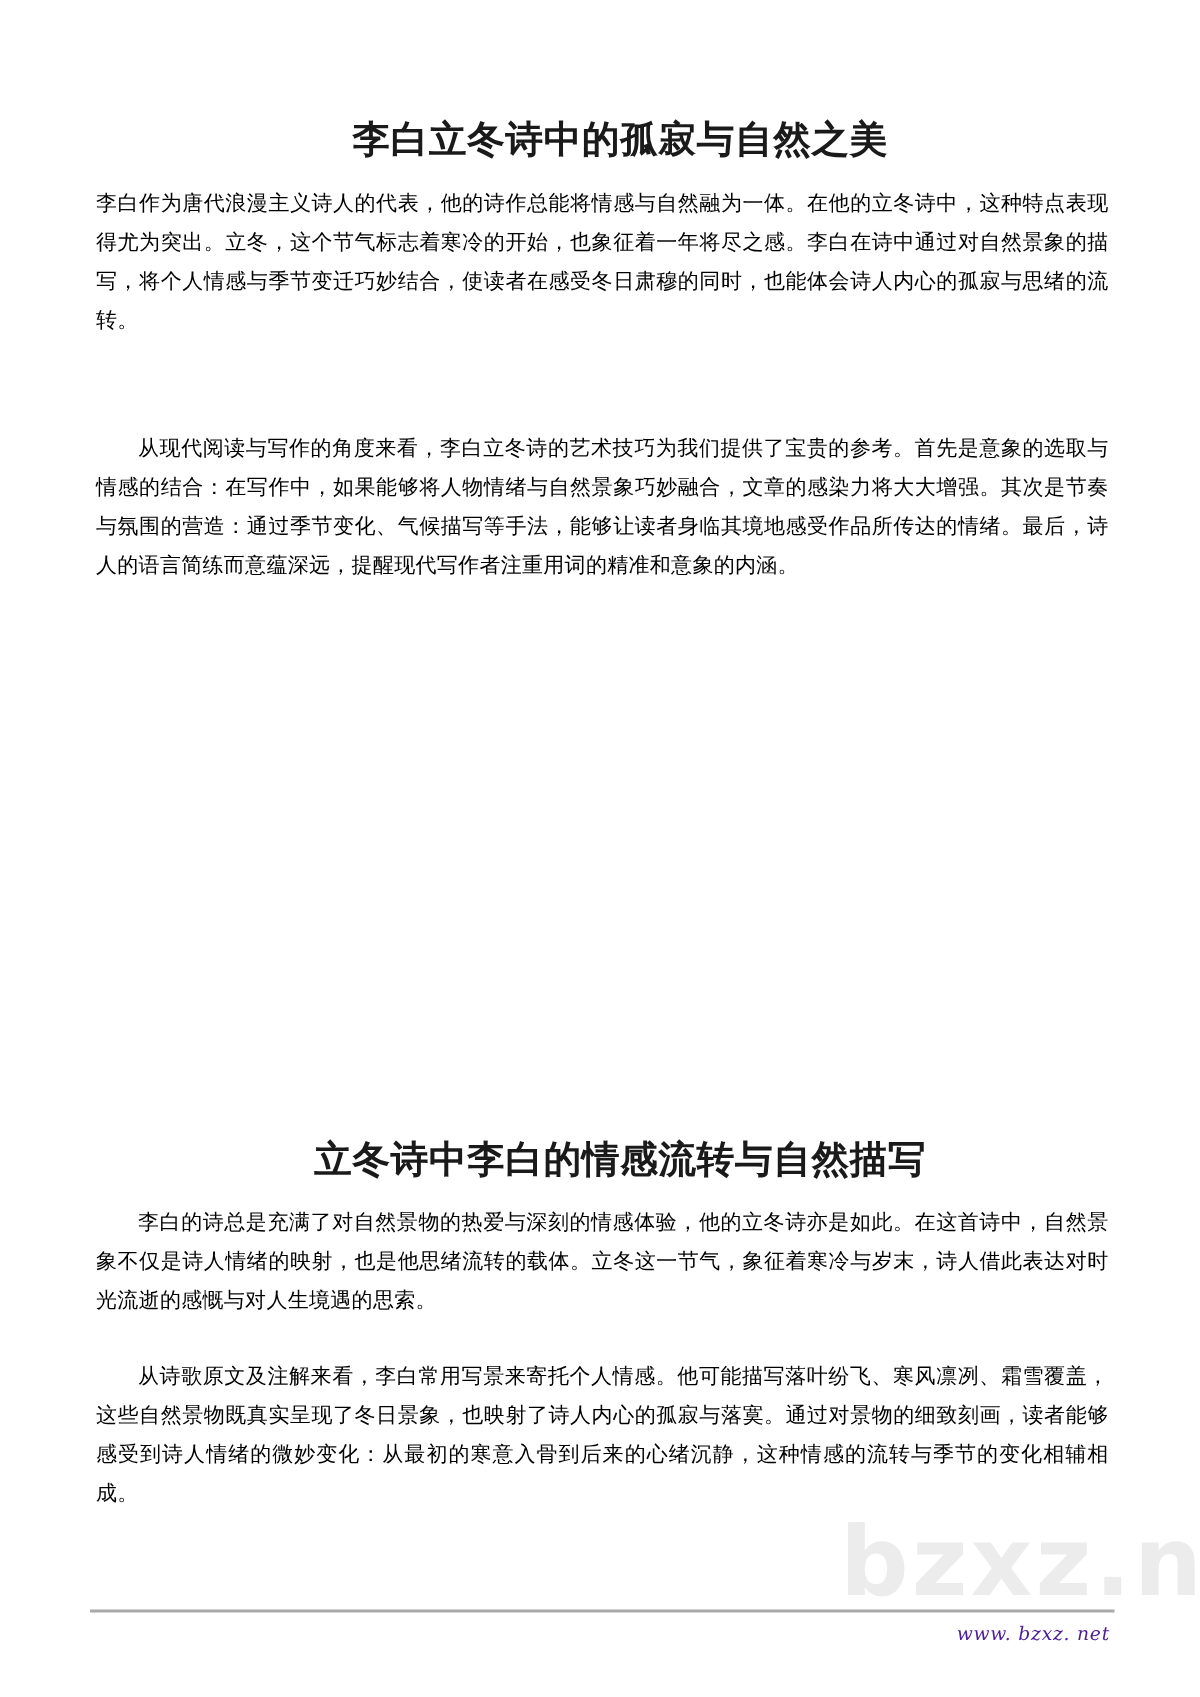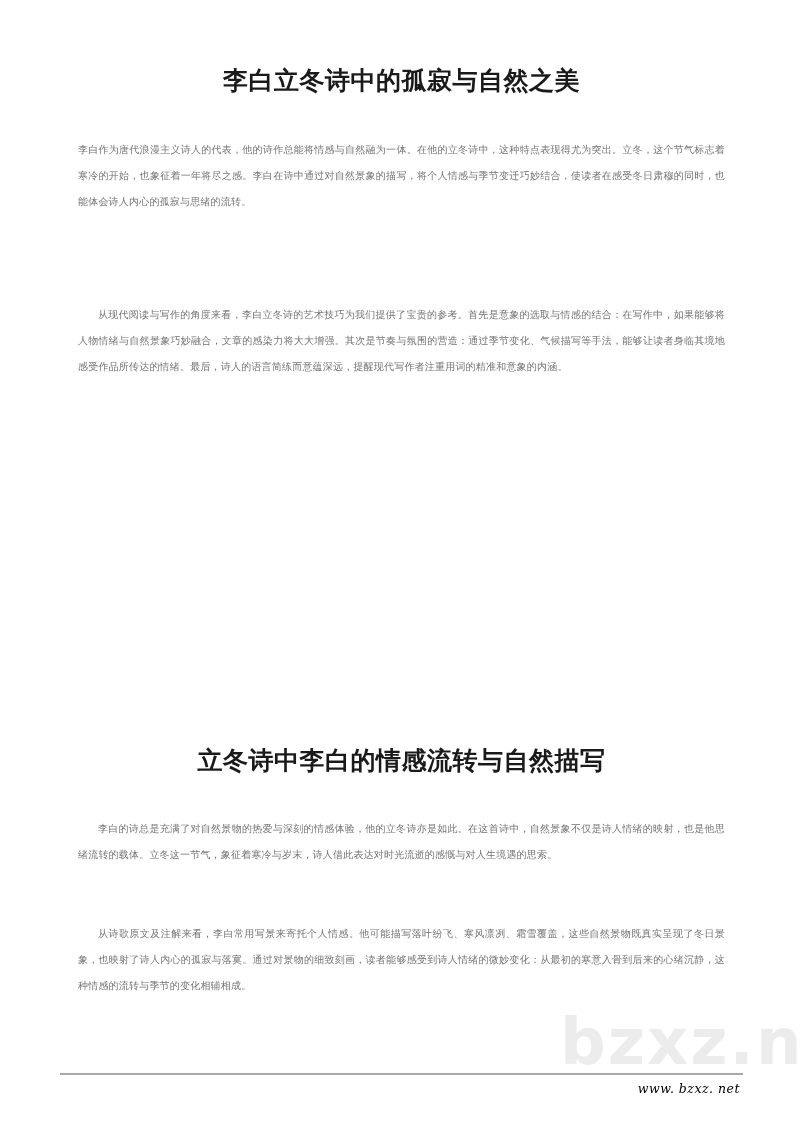--- a/index.html
+++ b/index.html
@@ -4,39 +4,39 @@
   <style>
     html, body { margin: 0; padding: 0; background: #ffffff; }
     body {
       width: 800px; height: 1131px; position: relative; overflow: hidden;
       font-family: "DejaVu Serif", "Liberation Serif", serif;
       color: #2a2a2a;
     }
     .page { position: absolute; left: 60px; top: 0; width: 683px; }
     .title {
       text-align: center; font-family: "DejaVu Sans", "Liberation Sans", sans-serif;
-      font-weight: bold; font-size: 25px; color: #1a1a1a; margin: 0; letter-spacing: 0.5px;
+      font-weight: bold; font-size: 25px; color: #1a1a1a; margin: 12px; letter-spacing: 0.5px;
     }
     .t1 { position: absolute; left: 0; width: 683px; top: 64px; }
     .t2 { position: absolute; left: 0; width: 683px; top: 744px; }
     .para {
-      font-size: 10px; line-height: 26px; margin: 18px; text-align: justify;
-      letter-spacing: 0.2px; color: #737373;
+      font-size: 14px; line-height: 26px; margin: 4px; text-align: justify;
+      letter-spacing: 0.2px; color: #000000;
     }
     .indent { text-indent: 2em; }
     .s1 { position: absolute; left: 0; width: 683px; top: 119px; }
     .s2 { position: absolute; left: 0; width: 683px; top: 798px; }
     .gap { height: 17px; }
     .footer-rule {
       position: absolute; left: 60px; top: 1073px; width: 683px; height: 2px; background: #a9a9a9;
     }
     .footer-url {
       position: absolute; right: 60px; top: 1081px;
       font-family: "DejaVu Serif", "Liberation Serif", serif; font-style: italic;
-      font-size: 12.5px; color: #000000; letter-spacing: 0.5px;
+      font-size: 12.5px; color: #4c1d95; letter-spacing: 0.5px;
     }
     .watermark {
       position: absolute; left: 560px; top: 1005px;
       font-family: "DejaVu Sans", "Liberation Sans", sans-serif; font-weight: bold;
       font-size: 64px; color: rgba(200,200,200,0.35); letter-spacing: 2px;
       pointer-events: none;
     }
   </style>
 </head>
 <body>

